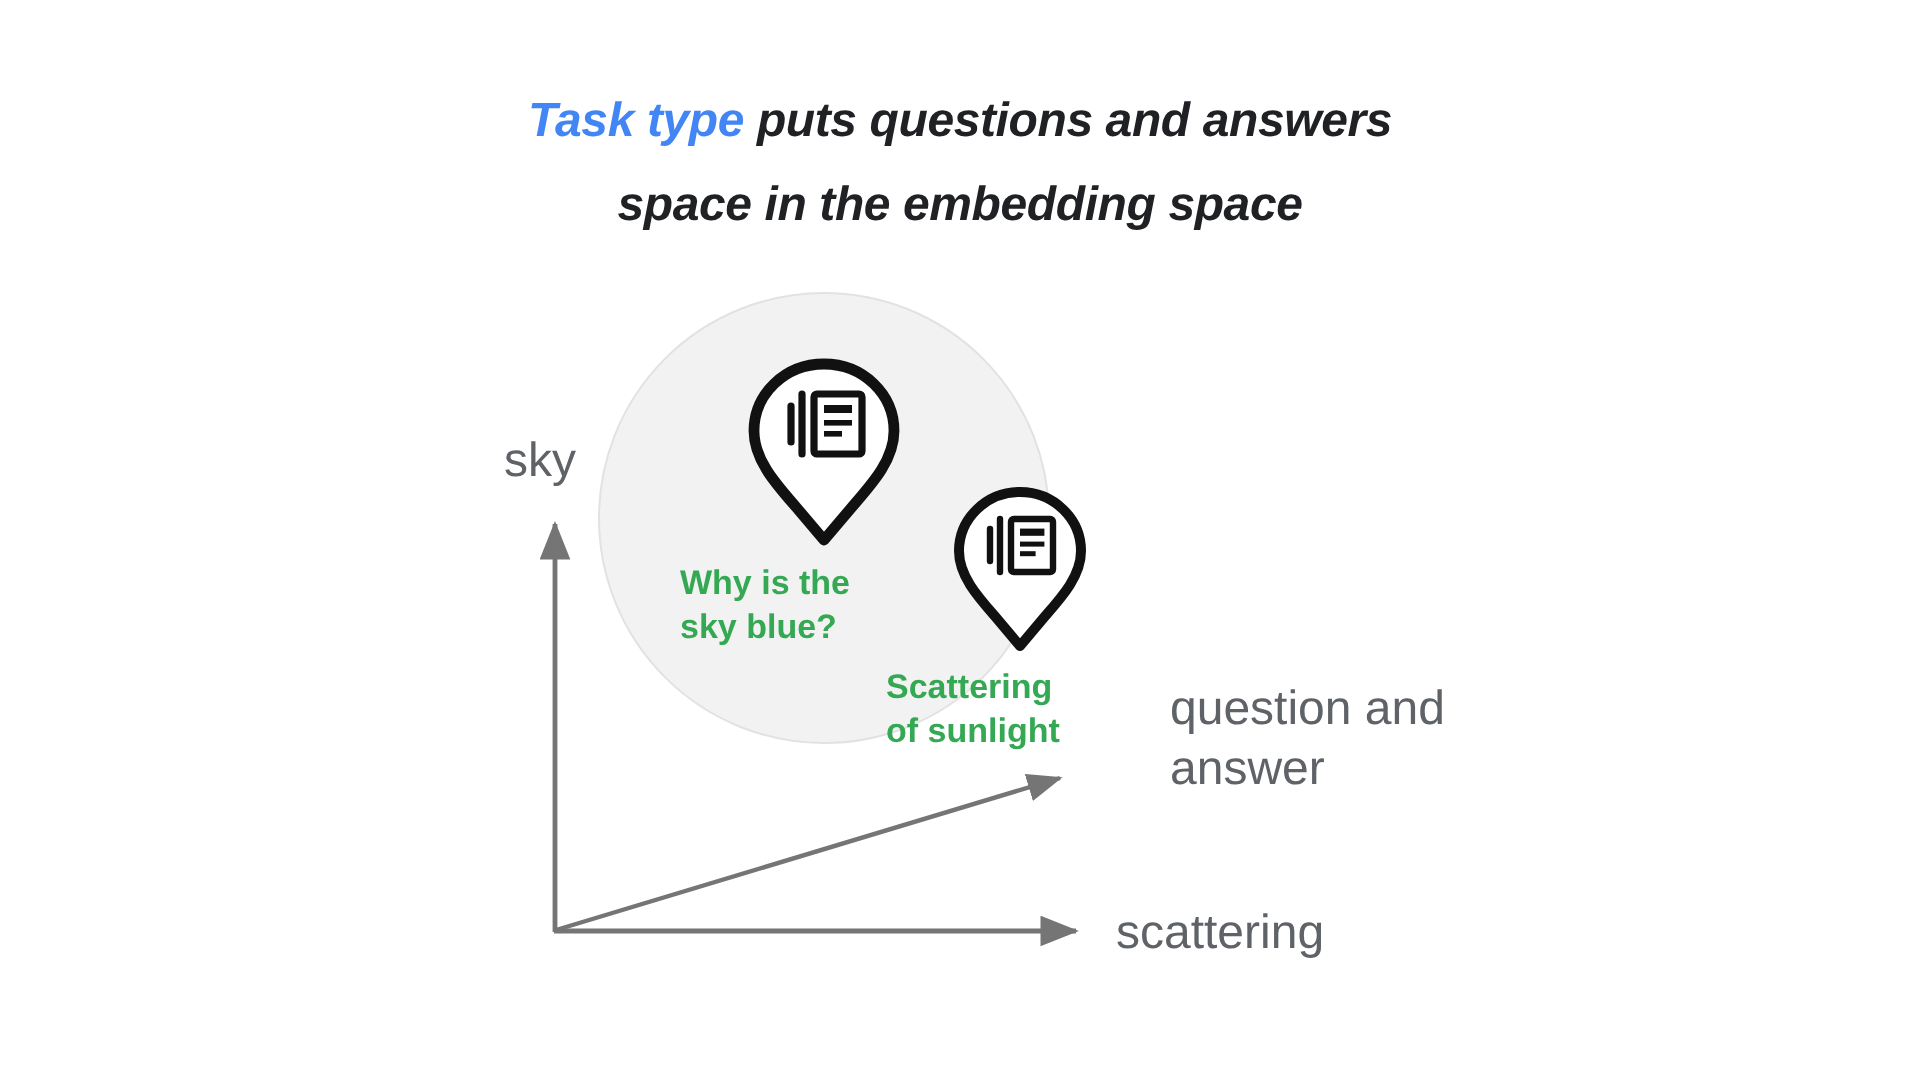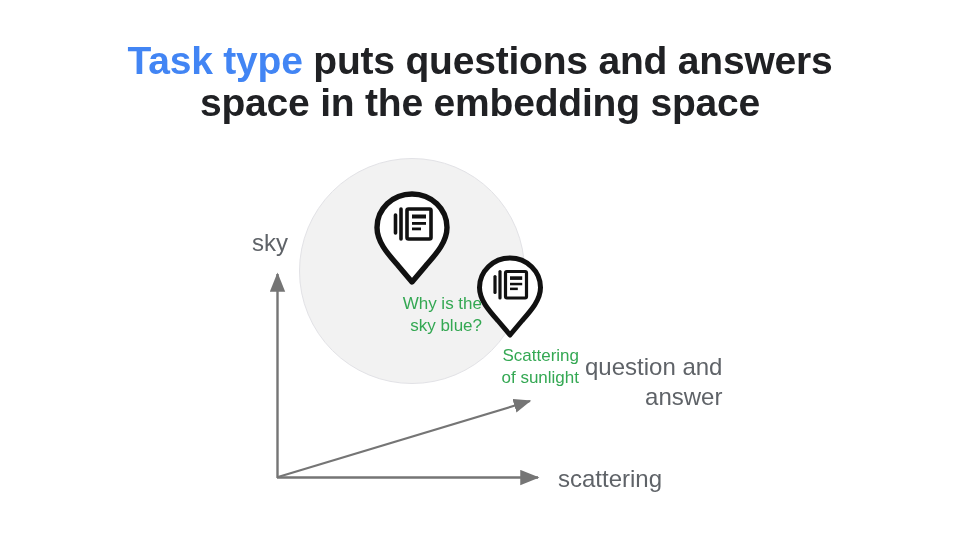--- a/index.html
+++ b/index.html
@@ -15,38 +15,39 @@
     position: relative;
   }
 
   
   #slide-title {
     position: absolute;
     left: 0;
     top: 40px;
     width: 960px;
     text-align: center;
-    font-size: 39px;
+    font-size: 24px;
     font-weight: bold;
     line-height: 42px;
     letter-spacing: -0.2px;
     color: #202124;
+    font-style: italic;
   }
   #slide-title .accent {
     color: #4285F4;
   }
   #slide-title .line {
     display: block;
   }
 
   
   #diagram {
     position: absolute;
     left: 0;
-    top: 12px;
+    top: 0;
     width: 960px;
     height: 400px;
   }
   #diagram-svg {
     position: absolute;
     left: 0;
     top: 0;
   }
 
   
@@ -66,37 +67,37 @@
   .axis-label {
     position: absolute;
     color: #5F6368;
     font-size: 24px;
     line-height: 30px;
     font-weight: normal;
     white-space: pre-line;
   }
   #axis-label-sky     { left: 252px; top: 216px; }
   #axis-label-scatter { left: 558px; top: 452px; }
-  #axis-label-qa      { left: 585px; top: 340px; text-align: right; }
+  #axis-label-qa      { left: 585px; top: 340px; }
 
   
   .pin {
     position: absolute;
   }
   #pin-question { left: 371px; top: 178px; width: 82px;  height: 96px; }
   #pin-answer   { left: 474px; top: 242px; width: 72px;  height: 85px; }
 
   
   .point-label {
     position: absolute;
     color: #34A853;
     font-size: 17px;
-    font-weight: normal;
+    font-weight: bold;
     line-height: 22px;
-    text-align: right;
+    text-align: left;
     white-space: pre-line;
   }
   #label-question { left: 340px; top: 281px; width: 142px; }
   #label-answer   { left: 443px; top: 333px; width: 136px; }
 </style>
 </head>
 <body>
 
 <div id="slide-title">
   <span class="line"><span class="accent">Task type</span><span> puts questions and answers</span></span>

